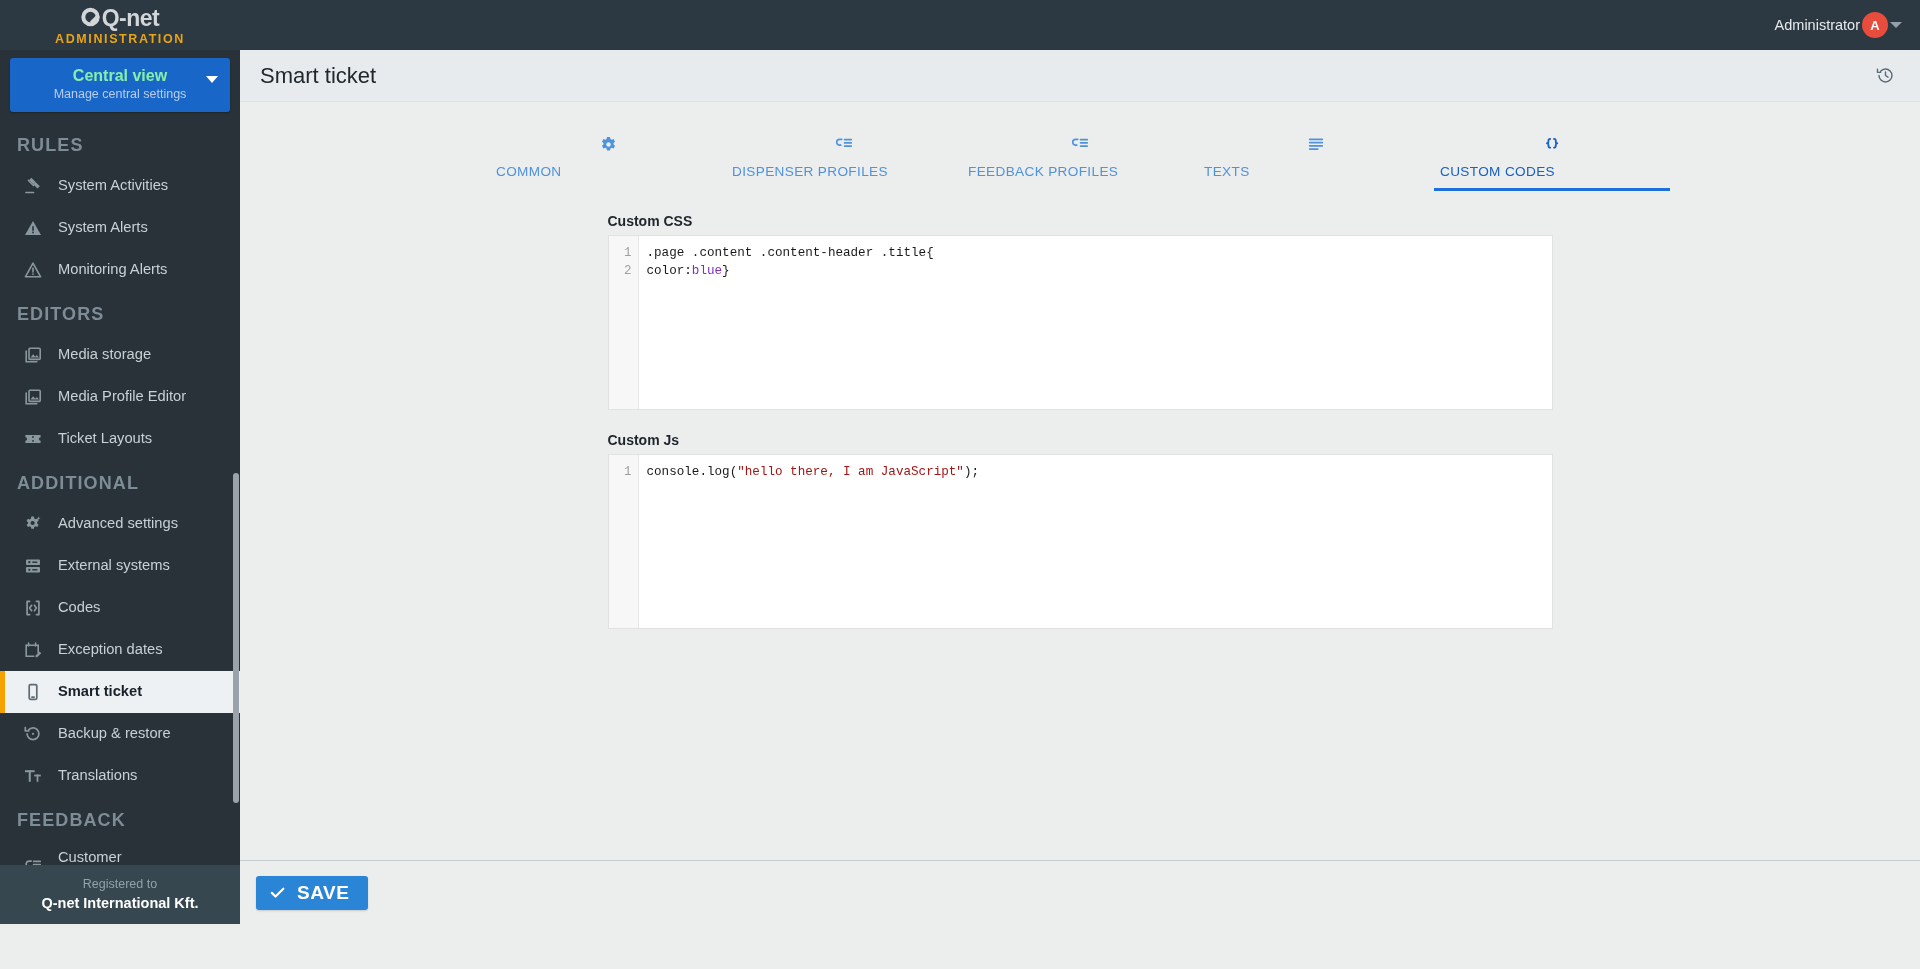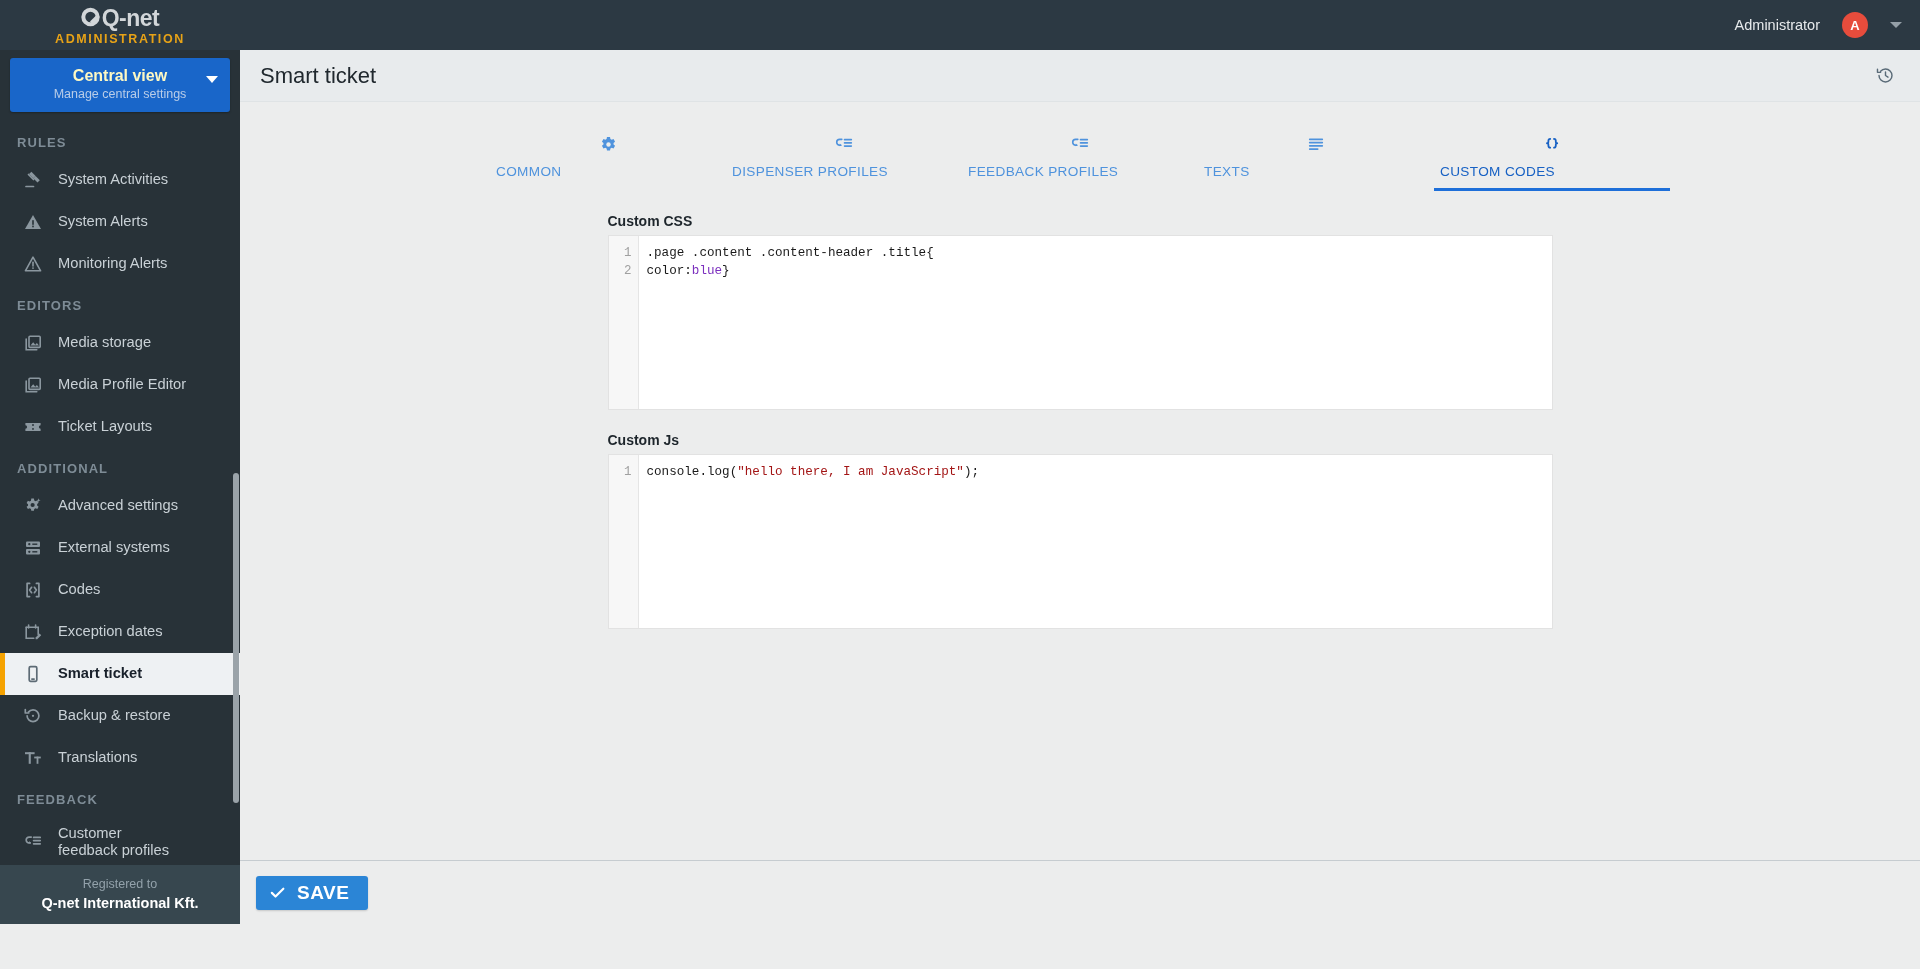--- a/index.html
+++ b/index.html
@@ -23,21 +23,21 @@
   .brand-logo {
     font-size: 23px; font-weight: bold; color: #d2d6d9;
     letter-spacing: -0.5px; line-height: 1; display: flex; align-items: center;
   }
   .brand-sub {
     font-size: 12.5px; font-weight: bold; color: #e8a317;
     letter-spacing: 1.6px; margin-top: 3px; line-height: 1;
   }
   .topbar-spacer { flex: 1; }
   .user-area {
-    display: flex; align-items: center; gap: 22px; padding-right: 18px;
+    display: flex; align-items: center; gap: 2px; padding-right: 18px;
     cursor: pointer; height: 50px;
   }
   .user-name { color: #e7eaec; font-size: 14.5px; }
   .avatar {
     width: 26px; height: 26px; border-radius: 50%; background: #e74c3c;
     color: #fff; font-size: 13px; font-weight: bold;
     display: flex; align-items: center; justify-content: center;
   }
   .caret-down {
     width: 0; height: 0; border-left: 6px solid transparent;
@@ -55,34 +55,34 @@
   }
   .sidebar-scroll {
     flex: 1; overflow: hidden; position: relative; padding-bottom: 2px;
   }
   .viewbtn-wrap { padding: 8px 10px 10px 10px; }
   .viewbtn {
     background: #1966c9; border-radius: 3px; padding: 9px 12px 10px 12px;
     position: relative; cursor: pointer; box-shadow: 0 1px 2px rgba(0,0,0,.3);
   }
   .viewbtn-title {
-    color: #fef9c3; font-size: 16px; font-weight: bold; text-align: center;
+    color: #86efac; font-size: 16px; font-weight: bold; text-align: center;
     line-height: 1.15;
   }
   .viewbtn-sub {
     color: #b9cde8; font-size: 12.5px; text-align: center; margin-top: 2px;
     line-height: 1.15;
   }
   .viewbtn-caret {
     position: absolute; right: 12px; top: 18px;
     width: 0; height: 0; border-left: 6px solid transparent;
     border-right: 6px solid transparent; border-top: 7px solid #ffffff;
   }
   .sec-label {
-    color: #7e8c96; font-size: 13px; font-weight: bold; letter-spacing: 1.1px;
+    color: #7e8c96; font-size: 18px; font-weight: bold; letter-spacing: 1.1px;
     padding: 13px 0 9px 17px;
   }
   .nav-item {
     display: flex; align-items: center; gap: 14px;
     padding: 9px 10px 9px 22px; cursor: pointer; position: relative;
     min-height: 42px;
   }
   .nav-item .nav-ico {
     width: 22px; height: 22px; flex: 0 0 22px;
     display: flex; align-items: center; justify-content: center;

